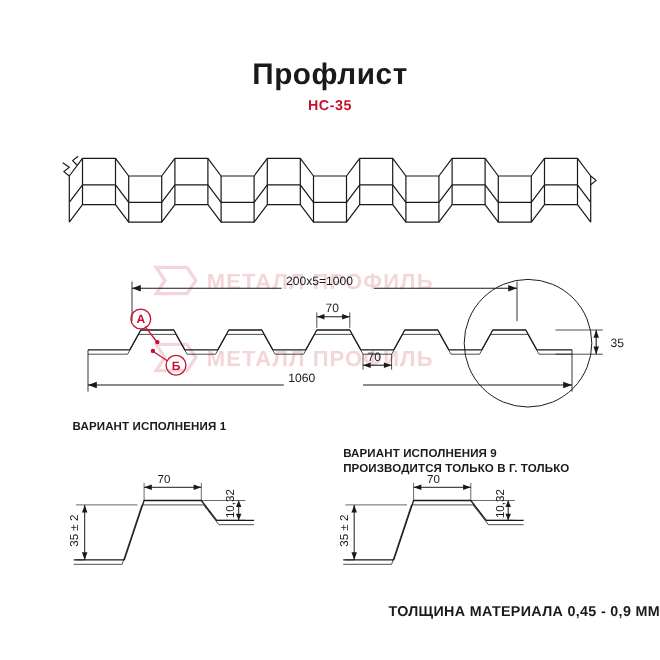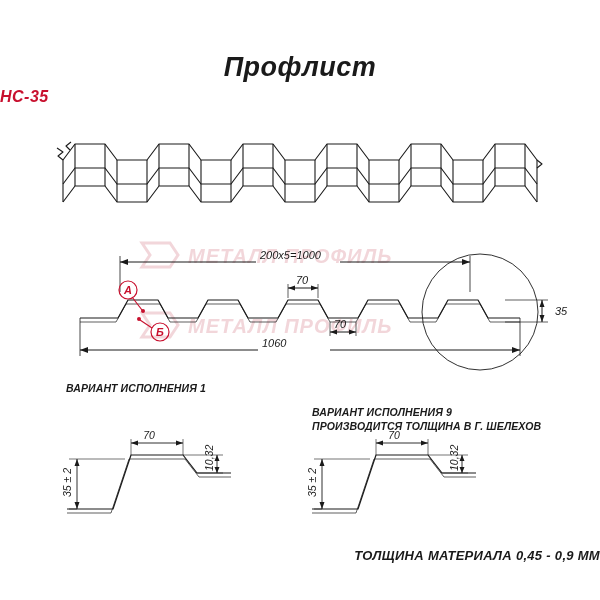--- a/index.html
+++ b/index.html
@@ -12,39 +12,38 @@
     height: 600px;
     font-family: "Liberation Sans", sans-serif;
     color: #1a1a1a;
     position: relative;
     overflow: hidden;
   }
   .page {
     position: relative;
     width: 600px;
     height: 600px;
-    font-style: italic;
   }
   .title {
     position: absolute;
     top: 52px;
     left: 0;
     width: 600px;
     text-align: center;
     font-size: 27px;
     font-weight: bold;
     letter-spacing: 0.5px;
   }
   .subtitle {
     position: absolute;
     top: 88px;
     left: 0;
     width: 600px;
-    text-align: left;
-    font-size: 16px;
+    text-align: center;
+    font-size: 13px;
     font-weight: bold;
     color: #c8102e;
     letter-spacing: 0.5px;
   }
   .footer {
     position: absolute;
     top: 548px;
     left: 0;
     width: 600px;
     text-align: right;
@@ -189,21 +188,21 @@
     </g>
     <g font-family="Liberation Sans, sans-serif" font-size="11" font-weight="bold" fill="#c8102e" text-anchor="middle">
       <text x="128" y="54">А</text>
       <text x="160" y="96">Б</text>
     </g>
   </svg>
 
   <div class="variant-label" id="v1-label">ВАРИАНТ ИСПОЛНЕНИЯ 1</div>
   <div class="variant-label" id="v2-label">
     <div>ВАРИАНТ ИСПОЛНЕНИЯ 9</div>
-    <div>ПРОИЗВОДИТСЯ ТОЛЩИНА В Г. ШЕЛЕХОВ</div>
+    <div>ПРОИЗВОДИТСЯ ТОЛЬКО В Г. ТОЛЬКО</div>
   </div>
 
   <svg class="variant-svg-1" width="200" height="110" viewBox="0 0 200 110">
     <g fill="none" stroke="#1a1a1a" stroke-width="1.2" stroke-linejoin="round">
       <path d="M12 84 L58 84 L76 30 L128 30 L142 48 L176 48"></path>
       <path d="M12 88 L56 88 L74 34 L130 34 L144 52 L176 52" stroke-width="0.7"></path>
 
       <path d="M76 18 L128 18" stroke-width="0.9"></path>
       <path d="M76 18 l7 -2.5 v5 z" fill="#1a1a1a" stroke="none"></path>
       <path d="M128 18 l-7 -2.5 v5 z" fill="#1a1a1a" stroke="none"></path>

